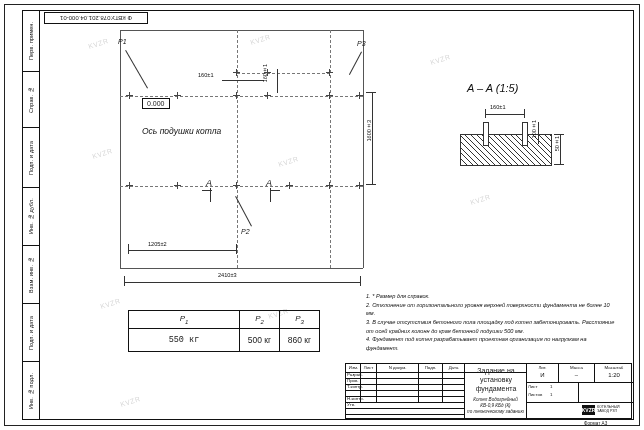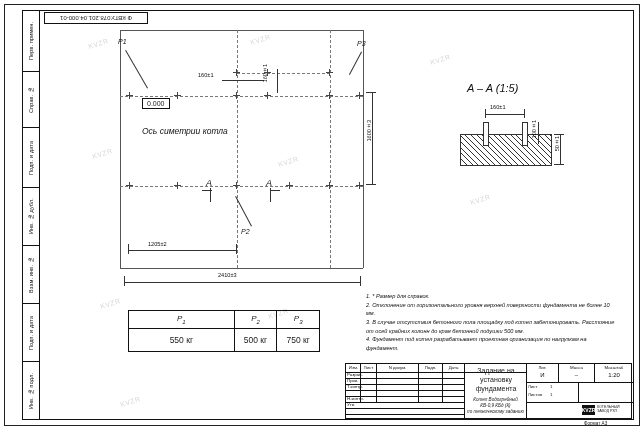--- a/index.html
+++ b/index.html
@@ -137,21 +137,21 @@
   <div class="abs leader" style="left:126px;top:50px;width:44px;transform:rotate(60deg);"></div>
 
   <div class="abs lbl lbl-it" style="left:357px;top:40px;">P3</div>
   <div class="abs leader" style="left:362px;top:52px;width:26px;transform:rotate(118deg);"></div>
 
   <div class="abs lbl lbl-it" style="left:241px;top:228px;">P2</div>
   <div class="abs leader" style="left:236px;top:196px;width:34px;transform:rotate(62deg);"></div>
 
   <div class="abs box000" style="left:142px;top:98px;">0.000</div>
 
-  <div class="abs lbl lbl-it" style="left:142px;top:126px;font-size:8.5px;">Ось симетрии котла</div>
+  <div class="abs lbl lbl-it" style="left:142px;top:126px;font-size:8.5px;">Ось подушки котла</div>
 
   <div class="abs lbl lbl-it" style="left:206px;top:178px;font-size:9px;">A</div>
   <div class="abs lbl lbl-it" style="left:266px;top:178px;font-size:9px;">A</div>
   <div class="abs vl" style="left:210px;top:188px;height:14px;border-left:1.2px solid #333;"></div>
   <div class="abs vl" style="left:270px;top:188px;height:14px;border-left:1.2px solid #333;"></div>
   <div class="abs hl" style="left:202px;top:190px;width:10px;border-top:1.2px solid #333;"></div>
   <div class="abs hl" style="left:270px;top:190px;width:10px;border-top:1.2px solid #333;"></div>
 
   <div class="abs hl" style="left:237px;top:80px;width:27px;border-top:1px solid #333;"></div>
   <div class="abs dim" style="left:198px;top:72px;">160±1</div>
@@ -202,23 +202,23 @@
   </div>
 
   <table class="ptable abs" style="left:128px;top:310px;width:192px;">
     <tbody>
         <tr>
       <td class="h"><span>P</span><sub style="font-size:6px;">1</sub></td>
       <td class="h"><span>P</span><sub style="font-size:6px;">2</sub></td>
       <td class="h"><span>P</span><sub style="font-size:6px;">3</sub></td>
     </tr>
     <tr>
-      <td style="padding:6px 18px;">550 кг</td>
+      <td style="padding:6px 18px;font-family:Liberation Mono, monospace;">550 кг</td>
       <td style="padding:6px 0;">500 кг</td>
-      <td style="padding:6px 0;">750 кг</td>
+      <td style="padding:6px 0;">860 кг</td>
     </tr>
   </tbody>
     </table>
 
 
   <div class="abs tb">
 
     <div class="tbl" style="left:0;top:8px;width:180px;height:1px;"></div>
     <div class="tbl" style="left:180px;top:0;width:1px;height:56px;"></div>
     <div class="tbl" style="left:14px;top:0;width:1px;height:38px;"></div>

